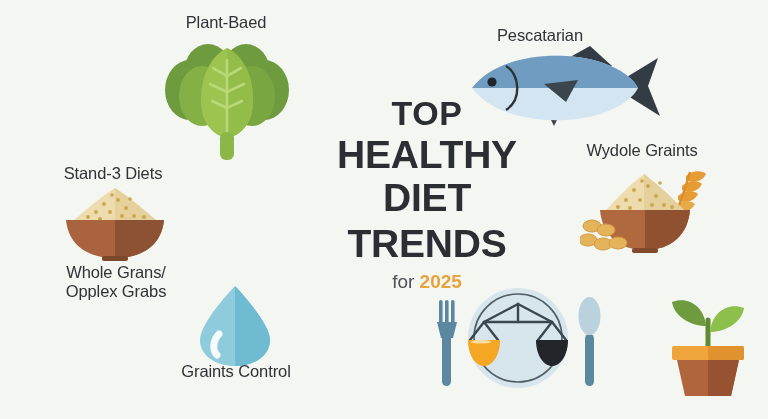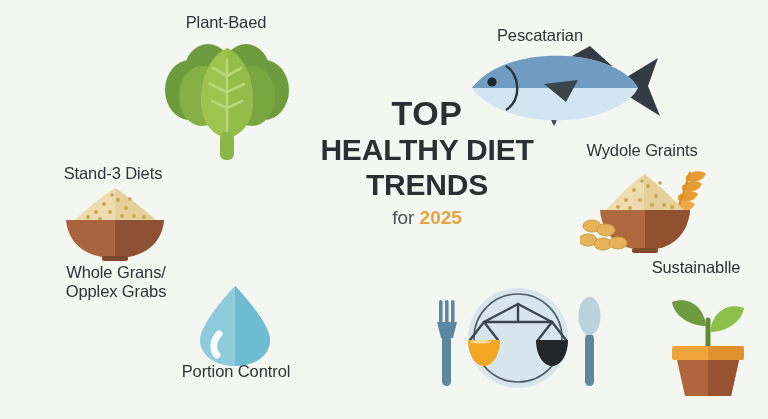--- a/index.html
+++ b/index.html
@@ -39,21 +39,21 @@
     text-align: center;
     color: #2b2f33;
   }
   .h-top {
     font-size: 34px;
     font-weight: bold;
     letter-spacing: 0.5px;
     line-height: 1.02;
   }
   .h-main {
-    font-size: 30px;
+    font-size: 39px;
     font-weight: bold;
     letter-spacing: -0.2px;
     line-height: 1.12;
     margin-top: 2px;
   }
   .h-sub {
     margin-top: 6px;
     font-size: 19px;
     font-weight: bold;
     letter-spacing: 0px;
@@ -204,21 +204,21 @@
     </svg>
   </div>
 
   <div class="icon" style="left:186px; top:284px; width:98px; height:84px;">
     <svg width="98" height="84" viewBox="0 0 98 84">
       <path d="M49 2 C49 2 14 38 14 56 C14 72 30 82 49 82 C68 82 84 72 84 56 C84 38 49 2 49 2 Z" fill="#8ecbdd"></path>
       <path d="M49 2 C49 2 84 38 84 56 C84 72 68 82 49 82 Z" fill="#6fbbd2"></path>
       <path d="M33 50 C27 56 26 66 31 71" stroke="#ffffff" stroke-width="7" fill="none" stroke-linecap="round" opacity="0.92"></path>
     </svg>
   </div>
-  <div class="label center" style="left:150px; top:362px; width:172px;">Portion Control</div>
+  <div class="label center" style="left:150px; top:362px; width:172px;">Graints Control</div>
 
   <div class="icon" style="left:426px; top:286px; width:184px; height:110px;">
     <svg width="184" height="110" viewBox="0 0 184 110">
 
       <circle cx="92" cy="52" r="50" fill="#d7e6ec"></circle>
       <circle cx="92" cy="52" r="44" fill="none" stroke="#3a4750" stroke-width="1.6" opacity="0.85"></circle>
 
       <g fill="#5b87a0">
         <rect x="16" y="48" width="9" height="52" rx="4.5"></rect>
         <rect x="13" y="14" width="3.6" height="26" rx="1.8"></rect>
@@ -245,21 +245,20 @@
         <line x1="126" y1="36" x2="140" y2="54"></line>
       </g>
 
       <path d="M42 54 L74 54 C74 70 66 80 58 80 C50 80 42 70 42 54 Z" fill="#f5a623"></path>
       <path d="M44 56 C50 53 60 53 66 56 C60 58 50 58 44 56 Z" fill="#fbdca0"></path>
 
       <path d="M110 54 L142 54 C142 70 134 80 126 80 C118 80 110 70 110 54 Z" fill="#22252a"></path>
     </svg>
   </div>
 
-  <div class="label center" style="left:628px; top:258px; width:136px;">Sustainablle</div>
   <div class="icon" style="left:660px; top:288px; width:96px; height:110px;">
     <svg width="96" height="110" viewBox="0 0 96 110">
 
       <path d="M48 32 L48 62" stroke="#5f8a33" stroke-width="5" stroke-linecap="round"></path>
 
       <path d="M46 38 C30 38 14 28 12 14 C28 8 44 18 46 38 Z" fill="#6f9b3f"></path>
 
       <path d="M50 44 C66 44 82 34 84 20 C68 14 52 24 50 44 Z" fill="#8cc04a"></path>
 
       <rect x="12" y="58" width="72" height="14" rx="2" fill="#f0a43c"></rect>

